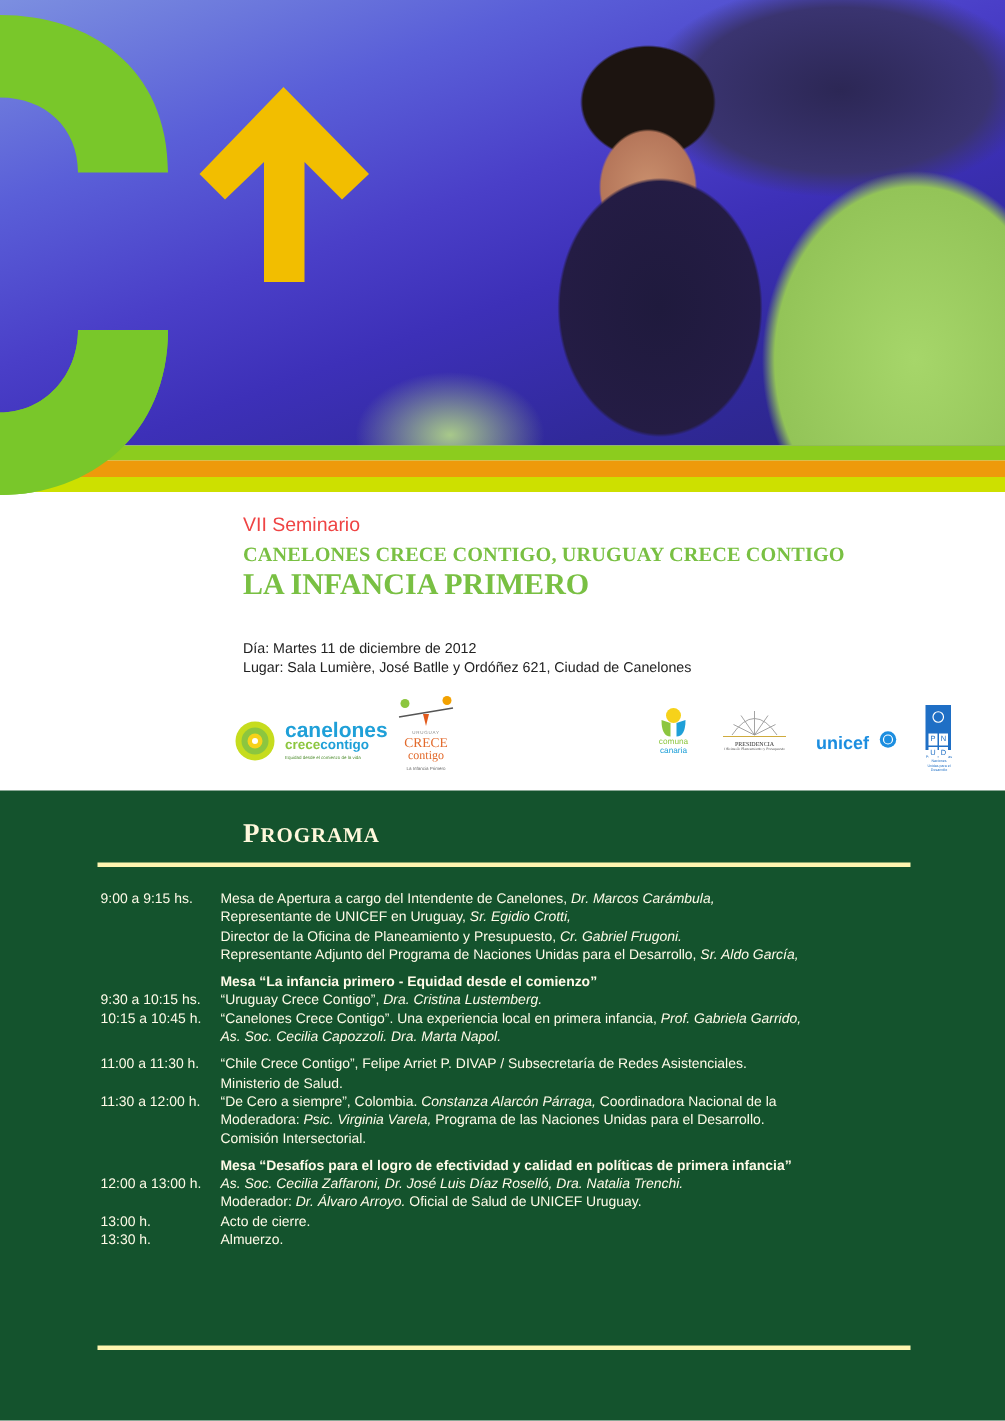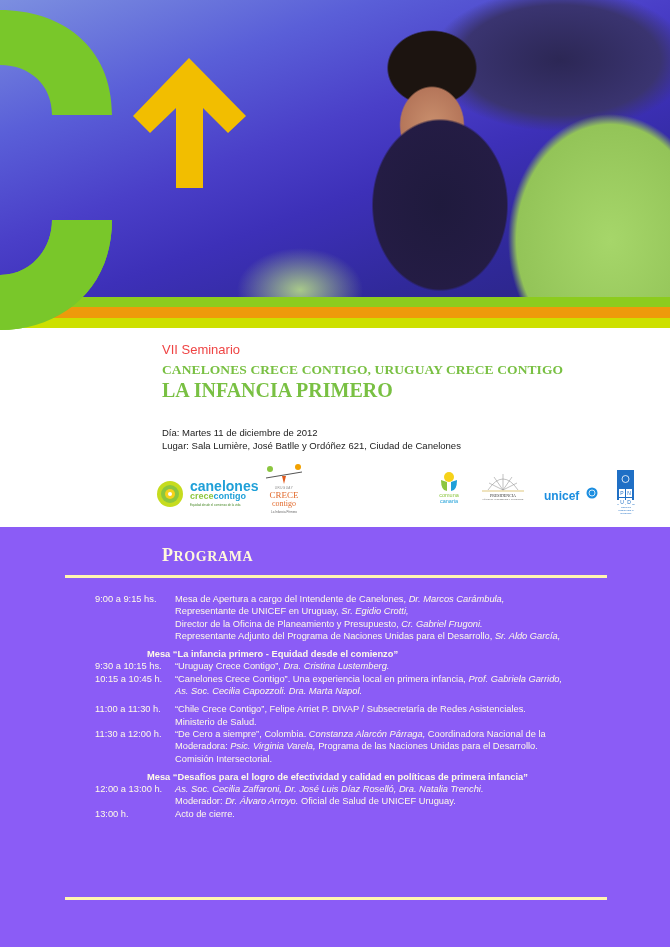--- a/index.html
+++ b/index.html
@@ -22,28 +22,28 @@
 
   .title-block { position: absolute; left: 162px; top: 342px; width: 480px; }
   .seminar { font-size: 13px; color: #ef4444; margin-bottom: 5px; }
   .subtitle { font-family: "Liberation Serif", serif; font-weight: bold; font-size: 13.5px; color: #79c043; letter-spacing: 0.1px; }
   .main-title { font-family: "Liberation Serif", serif; font-weight: bold; font-size: 20px; color: #79c043; margin-top: 1px; }
   .info { position: absolute; left: 162px; top: 426px; font-size: 9.5px; color: #222; line-height: 13px; }
 
   .logos { position: absolute; left: 0; top: 460px; width: 670px; height: 62px; }
   .logo { position: absolute; }
 
-  .programa { position: absolute; left: 0; top: 527px; width: 670px; height: 420px; background: #8b5cf6; }
+  .programa { position: absolute; left: 0; top: 527px; width: 670px; height: 420px; background: #14532d; }
   .prog-title { position: absolute; left: 162px; top: 18px; font-family: "Liberation Serif", serif; font-weight: bold; color: #fff8dc; font-size: 18px; letter-spacing: 0.6px; }
   .prog-title .small { font-size: 14px; }
   .rule { position: absolute; left: 65px; width: 542px; height: 3px; background: #fff5b0; }
   .rule-top { top: 48px; }
   .rule-bottom { top: 370px; }
   .sched { position: absolute; left: 67px; top: 66px; width: 570px; font-size: 9.3px; color: #fffbe8; line-height: 12.3px; }
-  .row { display: flex; margin-left: 28px; }
+  .row { display: flex; }
   .time { width: 80px; flex-shrink: 0; }
   .desc { flex: 1; }
   .gap { height: 6px; }
   .mesa { font-weight: bold; padding-left: 80px; }
   i { font-style: italic; }
 </style>
 </head>
 <body>
 
 <div class="hero">
@@ -212,16 +212,20 @@
         <span class="desc"><i>As. Soc. Cecilia Zaffaroni, Dr. José Luis Díaz Roselló, Dra. Natalia Trenchi.</i></span>
       </div>
       <div class="row">
         <span class="time"></span>
         <span class="desc">Moderador: <i>Dr. Álvaro Arroyo.</i> Oficial de Salud de UNICEF Uruguay.</span>
       </div>
       <div class="row">
         <span class="time">13:00 h.</span>
         <span class="desc">Acto de cierre.</span>
       </div>
+      <div class="row">
+        <span class="time">13:30 h.</span>
+        <span class="desc">Almuerzo.</span>
+      </div>
     </div>
 
   <div class="rule rule-bottom"></div>
 </div>
 
 </body></html>

